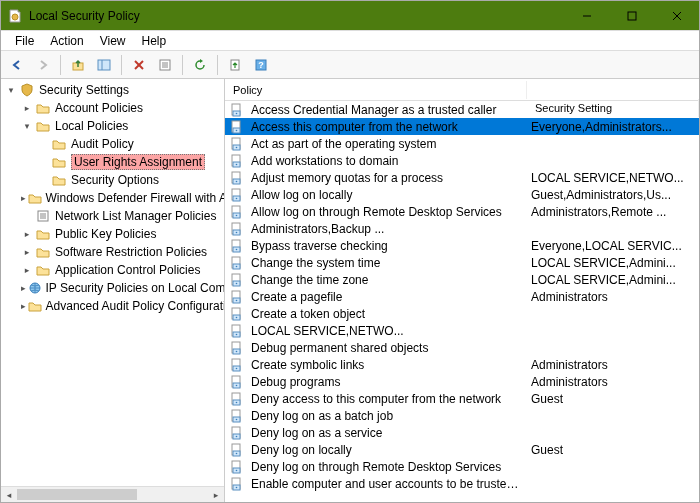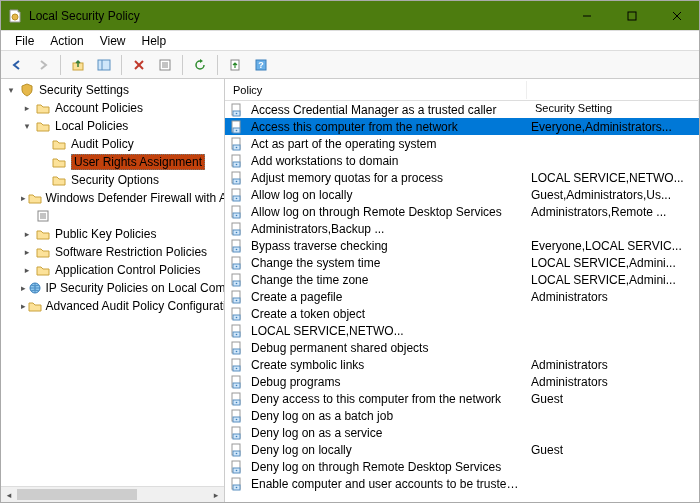--- a/index.html
+++ b/index.html
@@ -96,21 +96,21 @@
       color: #555;
       font-size: 9px;
     }
     .tree-row .folder-icon, .tree-row .shield-icon, .tree-row .list-icon {
       width: 16px; height: 16px;
       display: inline-flex; align-items: center; justify-content: center;
       margin-right: 4px;
     }
     .tree-row .label { }
     .tree-row.selected .label {
-      background: #c2410c;
+      background: #fca5a5;
       border: 1px dotted #777;
       padding: 0 2px;
     }
     .ind0 { padding-left: 4px; }
     .ind1 { padding-left: 20px; }
     .ind2 { padding-left: 36px; text-align: right; }
 
     
     .scrollbar-h {
       position: absolute; bottom: 0; left: 0; right: 0; height: 16px;
@@ -347,20 +347,21 @@
         <div class="tree-row ind1">
           <span class="expander"></span>
           <span class="folder-icon">
             <svg width="14" height="14">
               <rect x="2" y="2" width="10" height="10" fill="#fff" stroke="#888"></rect>
               <line x1="4" y1="5" x2="10" y2="5" stroke="#888"></line>
               <line x1="4" y1="7" x2="10" y2="7" stroke="#888"></line>
               <line x1="4" y1="9" x2="10" y2="9" stroke="#888"></line>
             </svg>
           </span>
+          <span class="label">Network List Manager Policies</span>
         </div>
         <div class="tree-row ind1">
           <span class="expander">▸</span>
           <span class="folder-icon">
             <svg width="14" height="14">
               <path d="M1 4 H5 L7 6 H13 V12 H1 Z" fill="#fce29a" stroke="#caa23c"></path>
             </svg>
           </span>
           <span class="label">Public Key Policies</span>
         </div>

